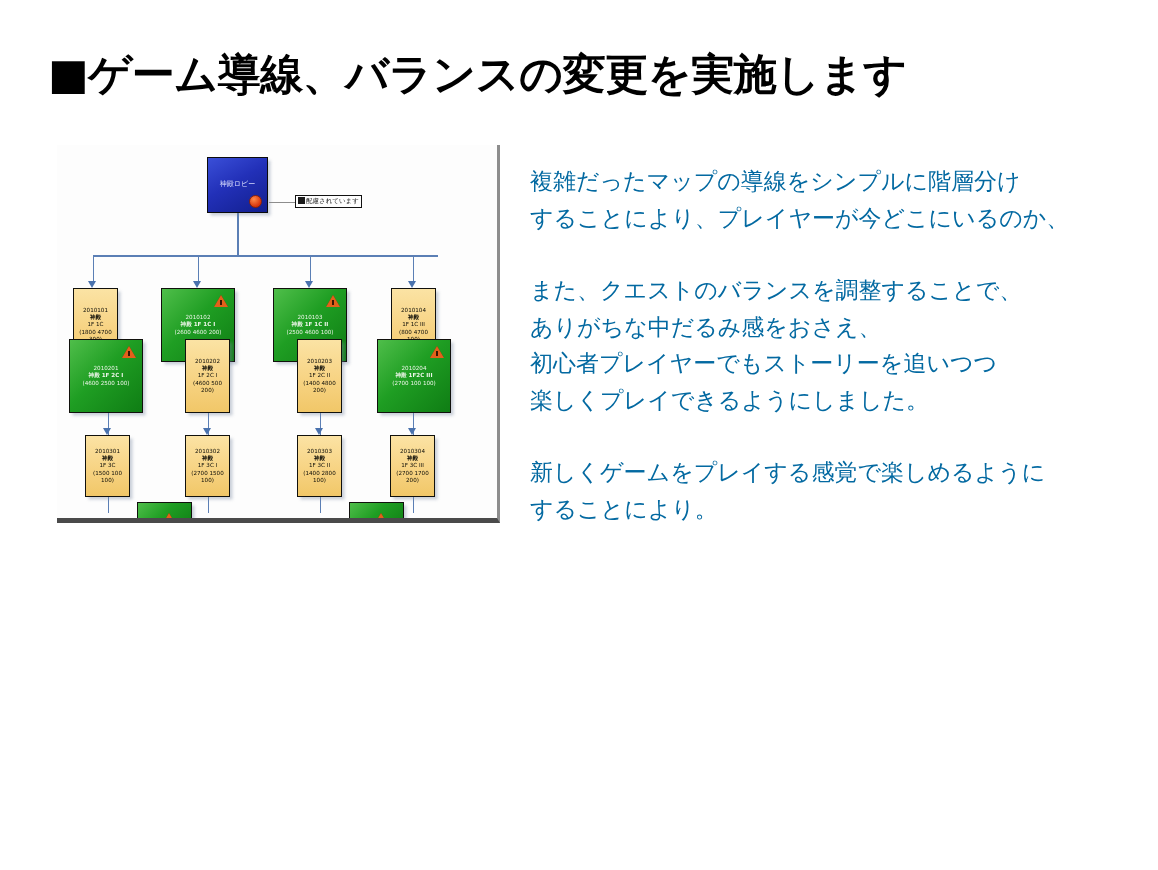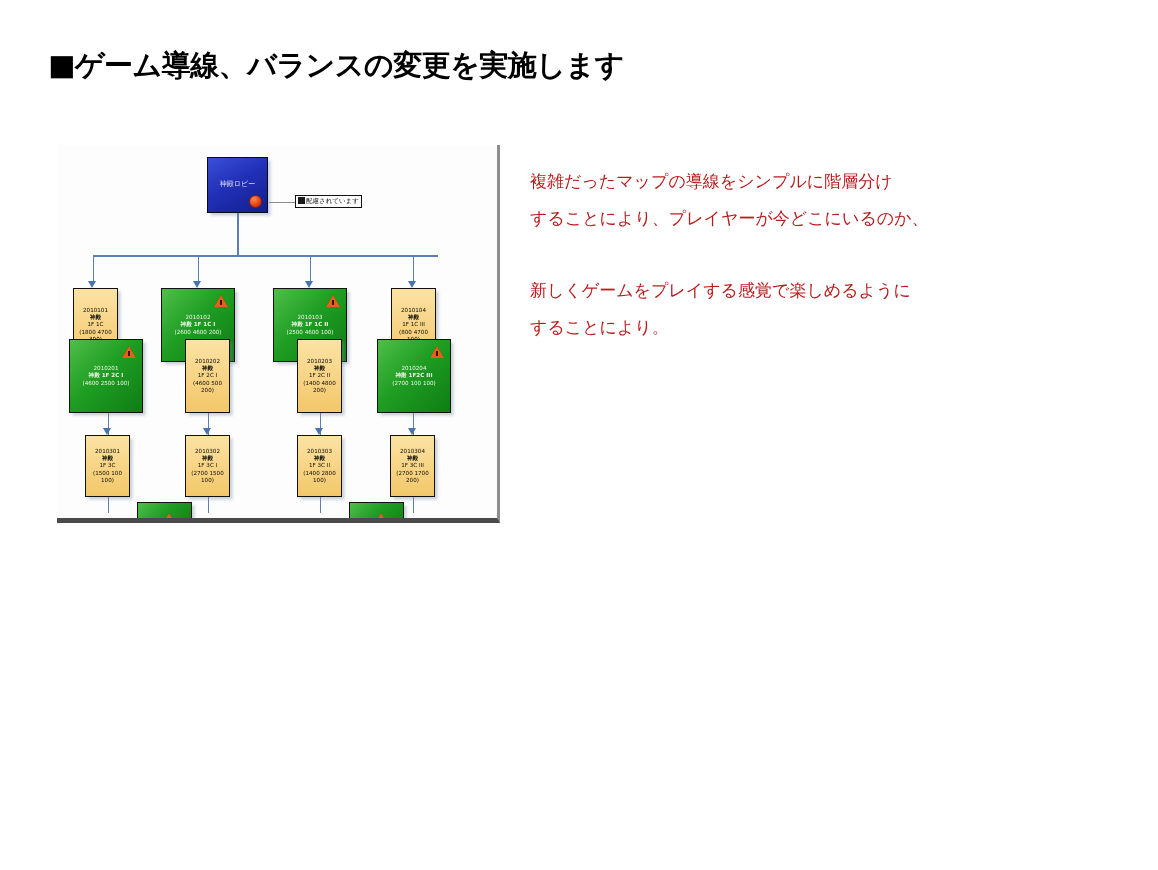--- a/index.html
+++ b/index.html
@@ -9,29 +9,29 @@
     background:#ffffff;
     font-family:"Liberation Sans","DejaVu Sans",sans-serif;
     overflow:hidden;
     position:relative;
   }
   .slide{position:absolute;left:0;top:0;width:1158px;height:870px;}
 
   
   .title{
     position:absolute;left:48px;top:46px;
-    font-size:29px;font-weight:bold;color:#000000;
+    font-size:43px;font-weight:bold;color:#000000;
     letter-spacing:-0.5px;white-space:nowrap;
     font-family:"DejaVu Sans","Liberation Sans",sans-serif;
   }
 
   
   .body-copy{
     position:absolute;left:530px;top:163px;width:616px;
-    font-size:17px;line-height:36.5px;color:#b91c1c;
+    font-size:23px;line-height:36.5px;color:#0369a1;
     font-family:"DejaVu Sans","Liberation Sans",sans-serif;
   }
   .para{margin:0 0 36px 0;}
   .para:last-child{margin-bottom:0;}
   .para .ln{display:block;white-space:nowrap;}
 
   
   .diagram-frame{
     position:absolute;left:57px;top:145px;
     width:443px;height:378px;
@@ -267,20 +267,26 @@
     </div>
   </div>
 
   <div class="body-copy">
 
     <p class="para">
       <span class="ln">複雑だったマップの導線をシンプルに階層分け</span>
       <span class="ln">することにより、プレイヤーが今どこにいるのか、</span>
     </p>
 
+    <p class="para">
+      <span class="ln">また、クエストのバランスを調整することで、</span>
+      <span class="ln">ありがちな中だるみ感をおさえ、</span>
+      <span class="ln">初心者プレイヤーでもストーリーを追いつつ</span>
+      <span class="ln">楽しくプレイできるようにしました。</span>
+    </p>
 
     <p class="para">
       <span class="ln">新しくゲームをプレイする感覚で楽しめるように</span>
       <span class="ln">することにより。</span>
     </p>
 
   </div>
 
 </div>
 

